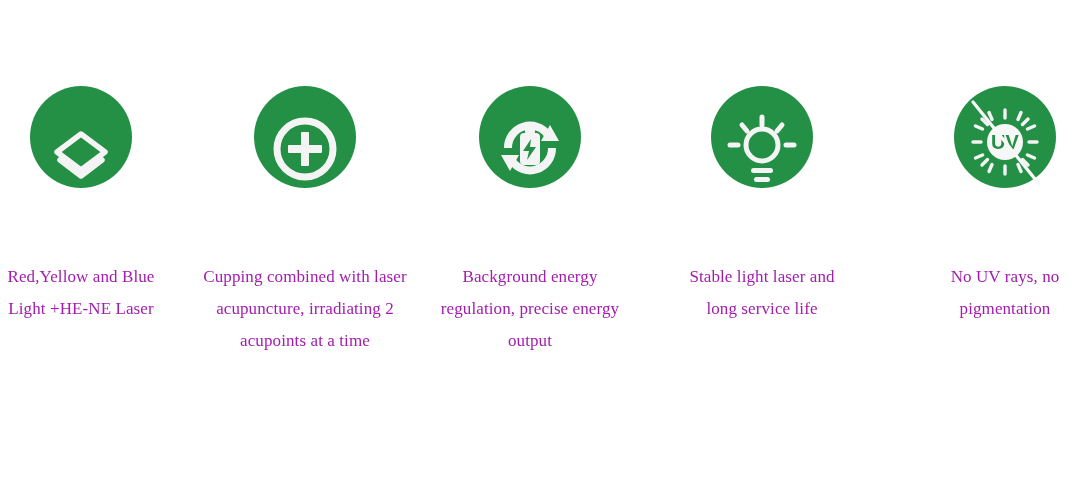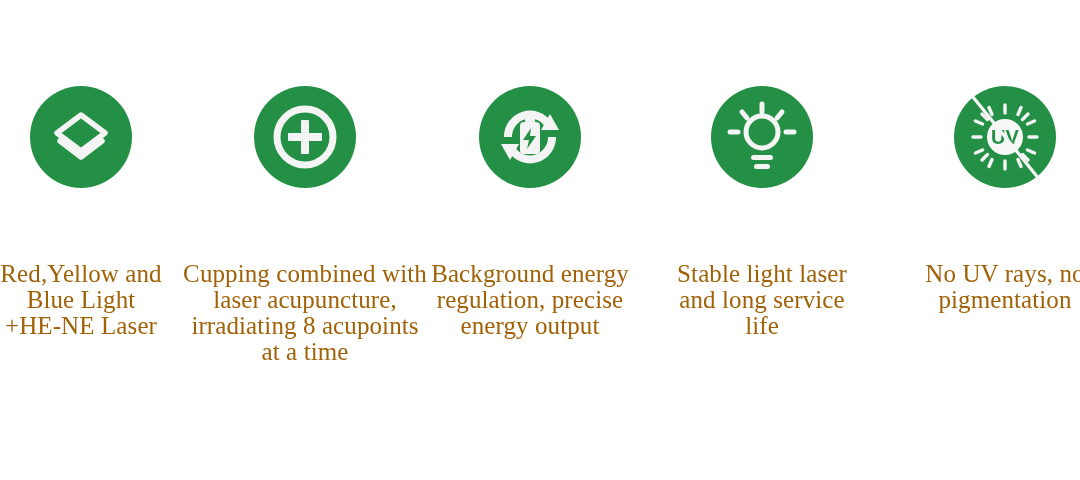--- a/index.html
+++ b/index.html
@@ -21,31 +21,31 @@
     display: flex;
     flex-direction: column;
     align-items: center;
   }
   .icon-circle {
     width: 102px;
     height: 102px;
     border-radius: 50%;
     background: #239045;
     display: flex;
-    align-items: center;
+    align-items: flex-end;
     justify-content: center;
     flex: 0 0 auto;
   }
   .icon-circle svg { display: block; }
   .feature-label {
     margin-top: 73px;
     text-align: center;
-    font-size: 25px;
-    line-height: 26px;
-    color: #a16207;
+    font-size: 17px;
+    line-height: 32px;
+    color: #a21caf;
     font-family: "Liberation Serif", "DejaVu Serif", serif;
     letter-spacing: 0.1px;
     white-space: pre-line;
   }
   
   #item-0 { left: 0px;   width: 162px; }
   #item-1 { left: 181px; width: 248px; }
   #item-2 { left: 444px; width: 172px; }
   #item-3 { left: 676px; width: 172px; }
   #item-4 { left: 904px; width: 202px; }
@@ -75,21 +75,21 @@
   <div class="feature-item" id="item-1">
     <div class="icon-circle">
       <span>
         <svg width="78" height="78" viewBox="0 0 78 78">
           <circle cx="39" cy="39" r="28" fill="none" stroke="#f4f4f4" stroke-width="7"></circle>
           <rect x="35" y="22" width="8" height="34" rx="1" fill="#f4f4f4"></rect>
           <rect x="22" y="35" width="34" height="8" rx="1" fill="#f4f4f4"></rect>
         </svg>
       </span>
     </div>
-    <div class="feature-label">Cupping combined with laser acupuncture, irradiating 8 acupoints at a time</div>
+    <div class="feature-label">Cupping combined with laser acupuncture, irradiating 2 acupoints at a time</div>
   </div>
 
   <div class="feature-item" id="item-2">
     <div class="icon-circle">
       <span>
         <svg width="80" height="80" viewBox="0 0 80 80">
 
           <path d="M 62 40 A 22 22 0 0 1 22 53" fill="none" stroke="#f4f4f4" stroke-width="8" stroke-linecap="butt"></path>
           <polygon points="11,47 29,47 20,63" fill="#f4f4f4"></polygon>
           <path d="M 18 40 A 22 22 0 0 1 58 27" fill="none" stroke="#f4f4f4" stroke-width="8" stroke-linecap="butt"></path>

